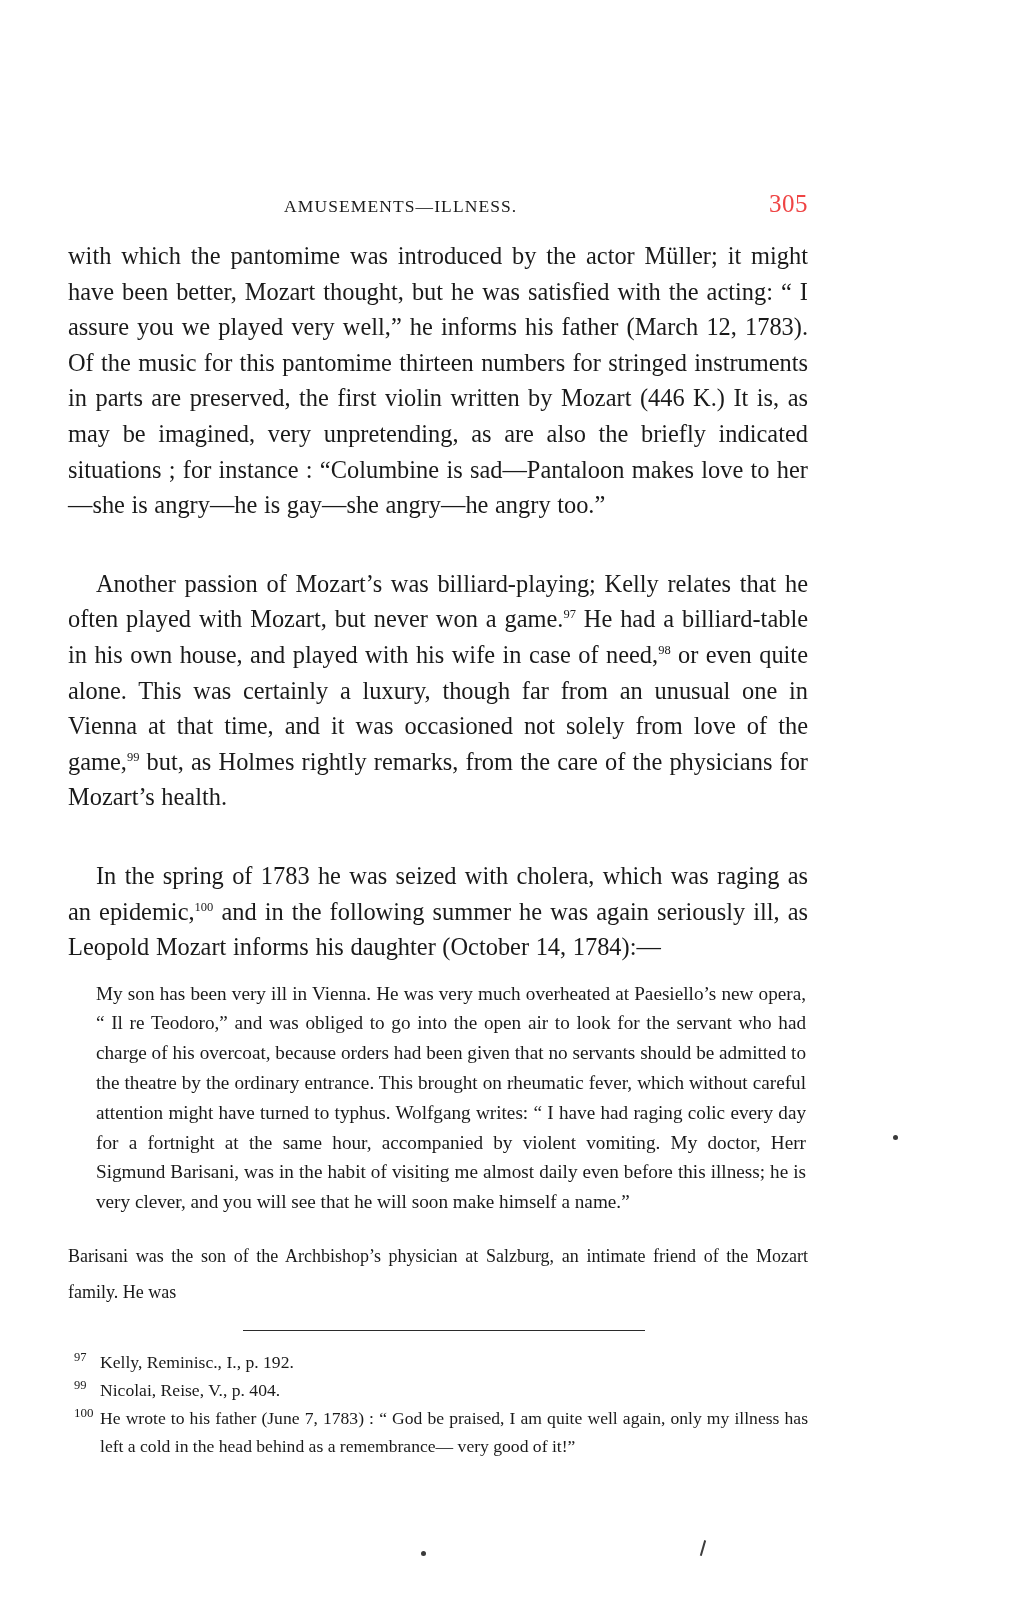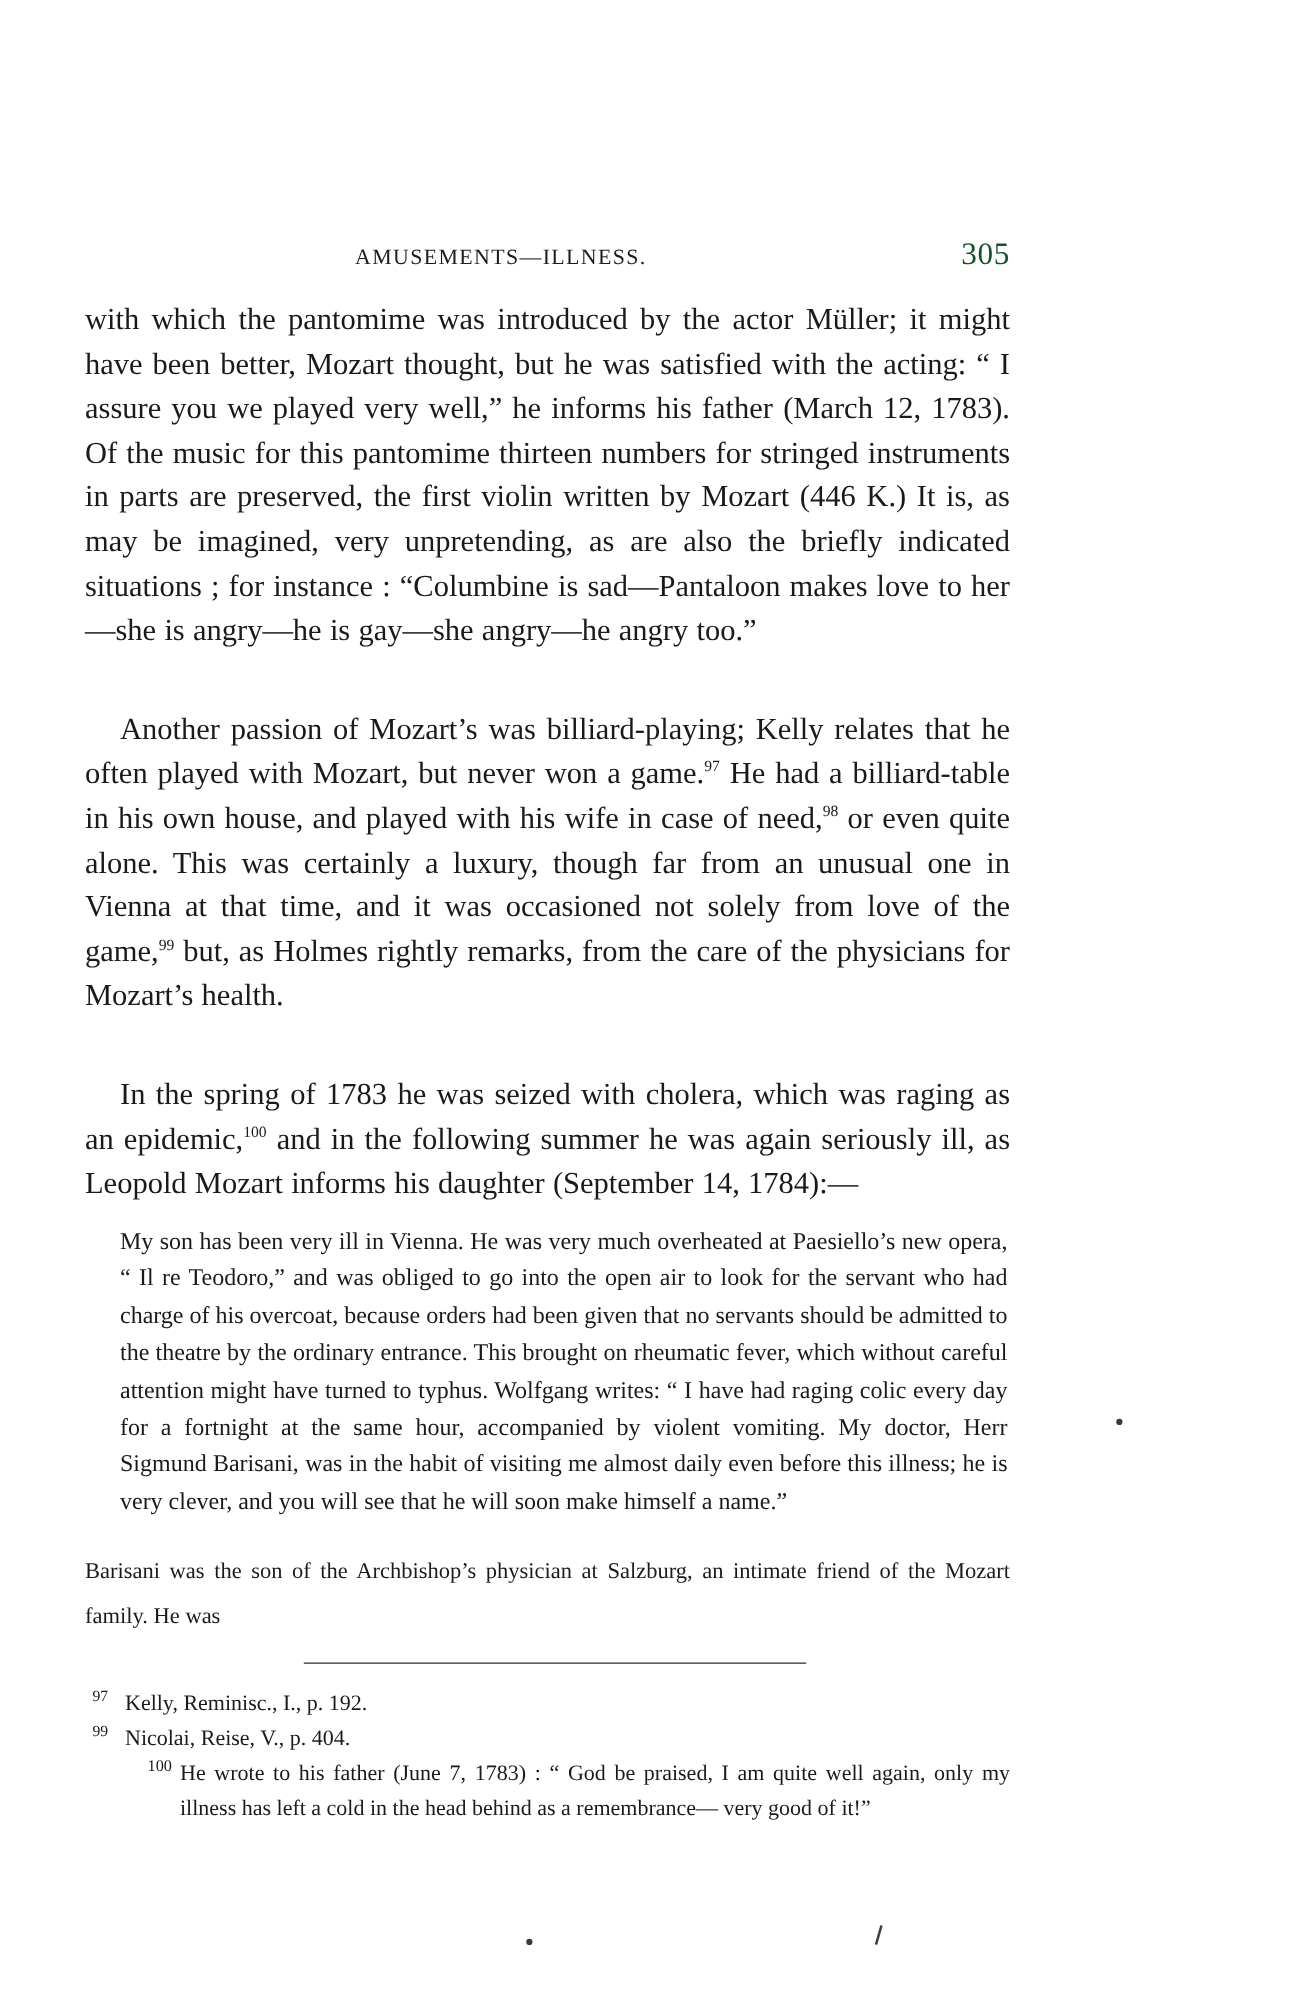--- a/index.html
+++ b/index.html
@@ -32,21 +32,21 @@
   }
   .head-title {
     font-size: 17.5px;
     letter-spacing: 1.1px;
     font-family: "Liberation Serif", serif;
     color: #1b1b1b;
     margin-left: 216px;
   }
   .page-number {
     font-size: 25px;
-    color: #14532d;
+    color: #ef4444;
     font-family: "Liberation Serif", serif;
     letter-spacing: 0.5px;
   }
   .body-col {
     position: absolute;
     left: 68px;
     top: 238px;
     width: 740px;
   }
   p.main {
@@ -107,21 +107,20 @@
     display: inline-block;
     width: 26px;
     margin-left: -26px;
     font-size: 12.5px;
     vertical-align: super;
     line-height: 0;
   }
   .footnotes .fn.fn-last {
     text-align: justify;
     text-align-last: left;
-    margin-left: 44px;
   }
   .footnotes .fn.fn-last .marker {
     font-size: 13px;
   }
   .speck {
     position: absolute;
     background: #3a3a3a;
     border-radius: 50%;
   }
   .speck-right {
@@ -155,21 +154,21 @@
     <span class="head-title">AMUSEMENTS—ILLNESS.</span>
     <span class="page-number">305</span>
   </div>
 
   <div class="body-col">
 
     <p class="main">with which the pantomime was introduced by the actor Müller; it might have been better, Mozart thought, but he was satisfied with the acting: “ I assure you we played very well,” he informs his father (March 12, 1783). Of the music for this pantomime thirteen numbers for stringed instruments in parts are preserved, the first violin written by Mozart (446 K.) It is, as may be imagined, very unpretending, as are also the briefly indicated situations ; for instance : “Columbine is sad—Pantaloon makes love to her—she is angry—he is gay—she angry—he angry too.”</p>
 
     <p class="main"><span>Another passion of Mozart’s was billiard-playing; Kelly relates that he often played with Mozart, but never won a game.</span><sup>97</sup><span> He had a billiard-table in his own house, and played with his wife in case of need,</span><sup>98</sup><span> or even quite alone. This was certainly a luxury, though far from an unusual one in Vienna at that time, and it was occasioned not solely from love of the game,</span><sup>99</sup><span> but, as Holmes rightly remarks, from the care of the physicians for Mozart’s health.</span></p>
 
-    <p class="main"><span>In the spring of 1783 he was seized with cholera, which was raging as an epidemic,</span><sup>100</sup><span> and in the following summer he was again seriously ill, as Leopold Mozart informs his daughter (September 14, 1784):—</span></p>
+    <p class="main"><span>In the spring of 1783 he was seized with cholera, which was raging as an epidemic,</span><sup>100</sup><span> and in the following summer he was again seriously ill, as Leopold Mozart informs his daughter (October 14, 1784):—</span></p>
 
     <p class="quote">My son has been very ill in Vienna. He was very much overheated at Paesiello’s new opera, “ Il re Teodoro,” and was obliged to go into the open air to look for the servant who had charge of his overcoat, because orders had been given that no servants should be admitted to the theatre by the ordinary entrance. This brought on rheumatic fever, which without careful attention might have turned to typhus. Wolfgang writes: “ I have had raging colic every day for a fortnight at the same hour, accompanied by violent vomiting. My doctor, Herr Sigmund Barisani, was in the habit of visiting me almost daily even before this illness; he is very clever, and you will see that he will soon make himself a name.”</p>
 
     <p class="after-quote">Barisani was the son of the Archbishop’s physician at Salzburg, an intimate friend of the Mozart family. He was</p>
 
   </div>
 
   <div class="fn-rule"></div>
 
   <div class="footnotes">

